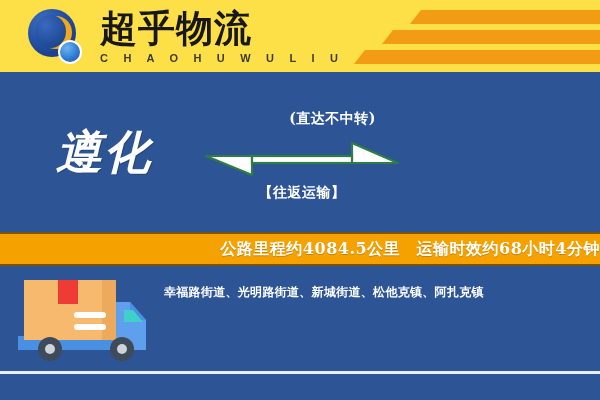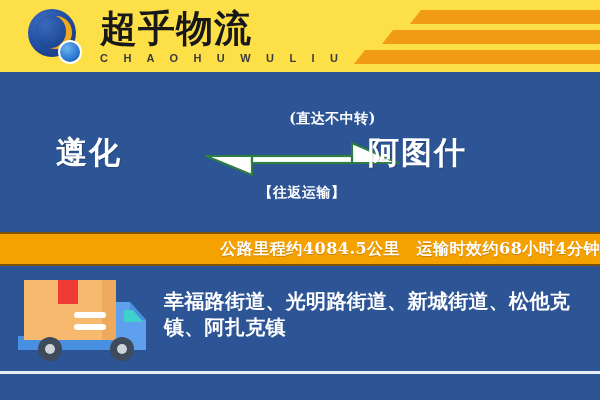--- a/index.html
+++ b/index.html
@@ -105,27 +105,28 @@
   .route {
     position: absolute;
     left: 0; top: 72px;
     width: 600px; height: 160px;
     background: #2d5596;
   }
   .city {
     position: absolute;
     top: 54px;
     font-family: "DejaVu Serif", "Liberation Serif", serif;
-    font-size: 31px;
+    font-size: 46px;
     font-weight: 700;
     color: #ffffff;
     letter-spacing: 2px;
     line-height: 52px;
     white-space: nowrap;
     text-shadow: 1px 1px 0 rgba(0,0,0,.18);
+    font-style: italic;
   }
   .city.origin { left: 56px; }
   .city.destination { left: 368px; }
 
   .mid {
     position: absolute;
     left: 228px; top: 38px;
     width: 148px; height: 118px;
   }
   .mid-top-note {
@@ -195,27 +196,27 @@
     width: 600px; height: 3px;
     background: #e9eef6;
   }
   .truck {
     position: absolute;
     left: 16px; top: 8px;
     width: 138px; height: 98px;
   }
   .coverage {
     position: absolute;
-    left: 164px; top: 22px;
+    left: 164px; top: 16px;
     width: 420px;
     font-family: "DejaVu Serif", "Liberation Serif", serif;
-    font-size: 20px;
-    font-weight: 700;
-    color: #ffffff;
-    line-height: 26px;
+    font-size: 12px;
+    font-weight: 700;
+    color: #ffffff;
+    line-height: 20px;
     letter-spacing: 0.3px;
   }
 </style>
 </head>
 <body>
 
 <div id="poster">
 
   <div class="header">
 
@@ -255,21 +256,20 @@
           <polygon points="140,22 50,22 50,39 4,20 50,20 140,20" fill="#ffffff" stroke="#2e7d43" stroke-width="2.2" stroke-linejoin="round"></polygon>
 
           <rect x="50" y="20" width="100" height="7" fill="#ffffff" stroke="#2e7d43" stroke-width="2.2"></rect>
         </svg>
       </div>
 
       <div class="mid-bottom-note">【往返运输】</div>
 
     </div>
 
-    <div class="city destination">阿图什</div>
 
   </div>
 
   <div class="banner">
     <div class="banner-text">公路里程约4084.5公里　运输时效约68小时4分钟</div>
   </div>
 
   <div class="bottom">
 
     <div class="truck">

